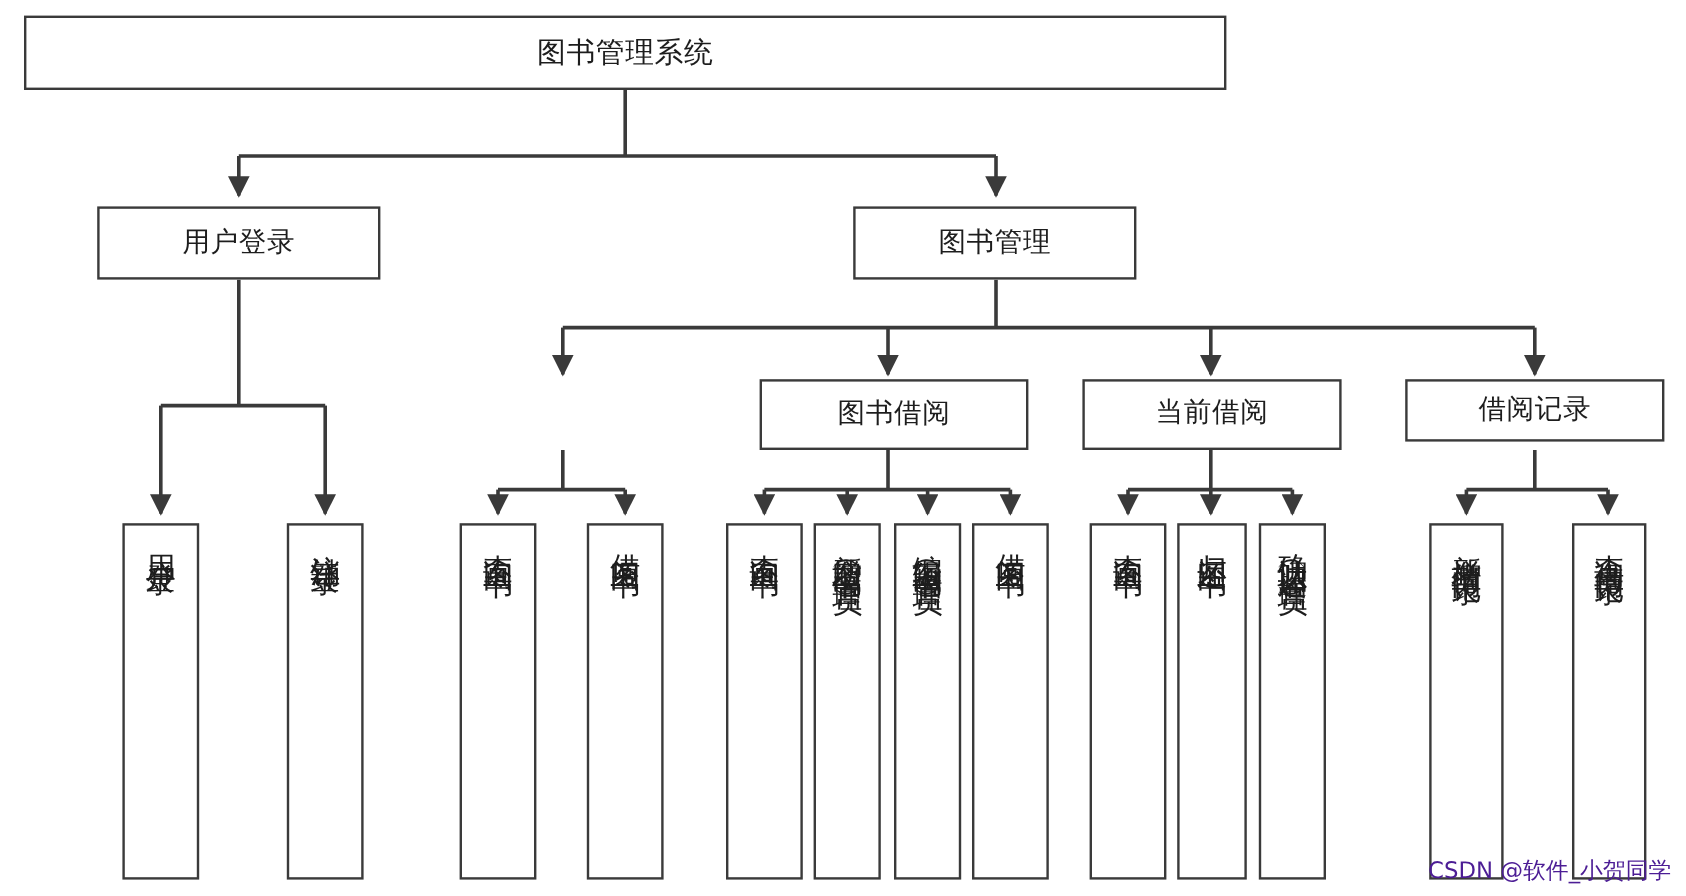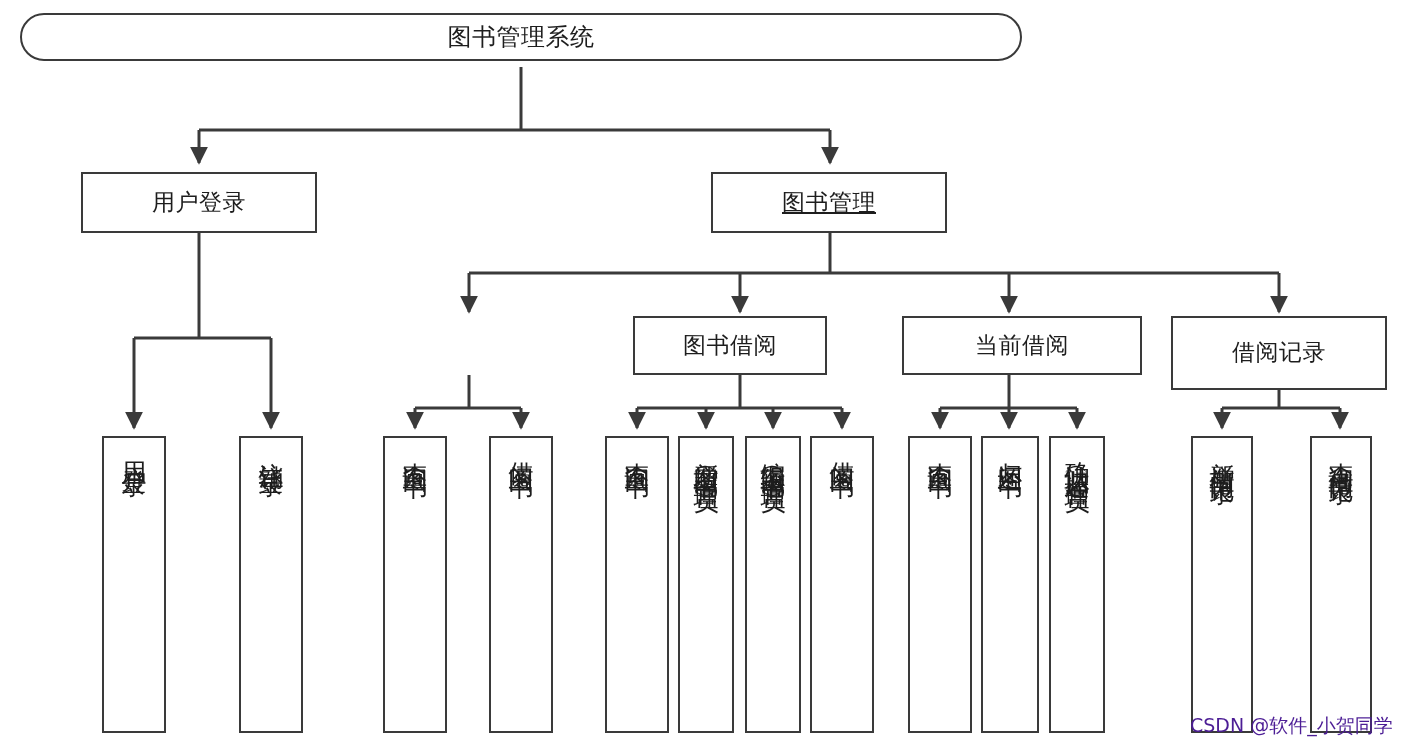--- a/index.html
+++ b/index.html
@@ -120,38 +120,38 @@
       <path d="M 1009 408 L 1009 428" marker-end="url(#arrow)"></path>
       <path d="M 1077 408 L 1077 428" marker-end="url(#arrow)"></path>
 
       <path d="M 1279 375 L 1279 408"></path>
       <path d="M 1222 408 L 1340 408"></path>
       <path d="M 1222 408 L 1222 428" marker-end="url(#arrow)"></path>
       <path d="M 1340 408 L 1340 428" marker-end="url(#arrow)"></path>
     </g>
   </svg>
 
-  <div class="node h root" style="left:20px; top:13px; width:1002px; height:48px;border-radius:24px;">
+  <div class="node h root" style="left:20px; top:13px; width:1002px; height:62px;">
     <span class="node-label">图书管理系统</span>
   </div>
 
   <div class="node h" style="left:81px; top:172px; width:236px; height:61px;">
     <span class="node-label">用户登录</span>
   </div>
-  <div class="node h" style="left:711px; top:172px; width:236px; height:61px;text-decoration:underline;">
+  <div class="node h" style="left:711px; top:172px; width:236px; height:61px;">
     <span class="node-label">图书管理</span>
   </div>
 
-  <div class="node h" style="left:633px; top:316px; width:194px; height:59px;">
+  <div class="node h" style="left:633px; top:316px; width:224px; height:59px;">
     <span class="node-label">图书借阅</span>
   </div>
-  <div class="node h" style="left:902px; top:316px; width:240px; height:59px;">
+  <div class="node h" style="left:902px; top:316px; width:216px; height:59px;font-family:Liberation Mono, monospace;">
     <span class="node-label">当前借阅</span>
   </div>
-  <div class="node h" style="left:1171px; top:316px; width:216px; height:74px;">
+  <div class="node h" style="left:1171px; top:316px; width:216px; height:52px;">
     <span class="node-label">借阅记录</span>
   </div>
 
   <div class="node v" style="left:102px; top:436px; width:64px; height:297px;">
     <span class="node-label">用户登录</span>
   </div>
   <div class="node v" style="left:239px; top:436px; width:64px; height:297px;">
     <span class="node-label">注销登录</span>
   </div>
 

